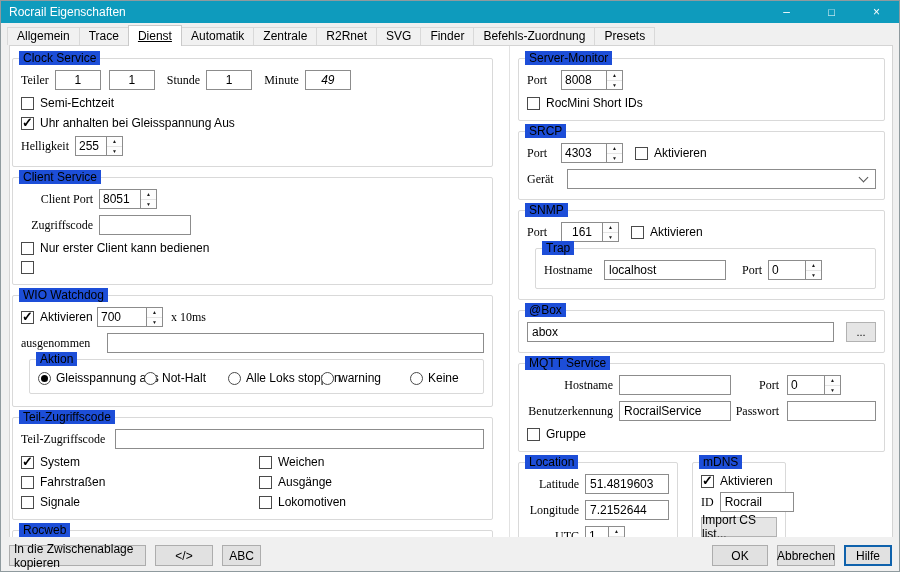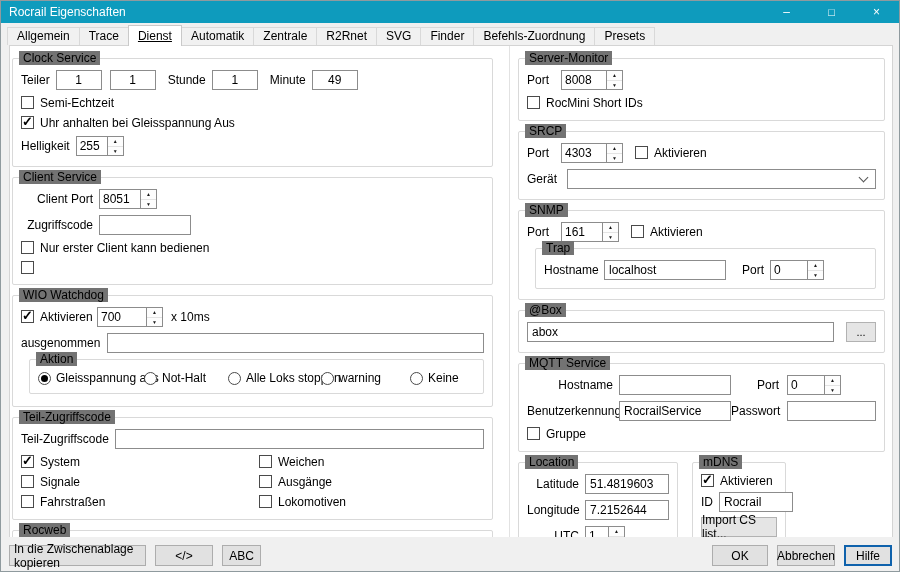--- a/index.html
+++ b/index.html
@@ -20,38 +20,38 @@
   .tab + .tab { margin-left:-1px; }
   .tab.active { height:21px; line-height:20px; background:#fff; position:relative; z-index:3; margin-bottom:-1px; border-color:#c9c9c9;text-decoration:underline; }
 
   
   .page { position:absolute; left:8px; top:44px; width:884px; height:494px; background:#fff; border:1px solid #d4d4d4; overflow:hidden; }
   .colL { position:absolute; left:2px; top:12px; width:481px; }
   .colR { position:absolute; left:499px; top:0; width:384px; height:100%; border-left:1px solid #e2e2e2; padding:12px 8px 0 8px; }
 
   
   .grp { position:relative; border:1px solid #d9d9d9; border-radius:2px; background:#fff; padding:11px 8px 4px 8px; margin-bottom:10px; }
-  .gt { position:absolute; top:-8px; left:6px; background:#737373; padding:0 4px; white-space:nowrap; }
+  .gt { position:absolute; top:-8px; left:6px; background:#1d4ed8; padding:0 4px; white-space:nowrap; }
   .sub { margin:2px 0 8px 8px; padding:11px 8px 6px 8px; }
 
   .row { display:flex; align-items:center; margin-bottom:6px; }
-  .lab { margin-right:6px; white-space:nowrap; }
+  .lab { margin-right:6px; white-space:nowrap;font-family:Liberation Serif, serif; }
   .lab.r { text-align:right; }
 
   .txt { height:20px; border:1px solid #8c8c8c; background:#fff; font-family:"Liberation Sans",sans-serif; font-size:12px; padding:0 4px; color:#000; }
   .ctr { text-align:center; }
   .grow { flex:1; min-width:0; }
 
   .spin { display:inline-flex; height:20px; border:1px solid #8c8c8c; background:#fff; }
   .spin input { border:none; outline:none; height:18px; font-family:Liberation Sans, sans-serif; font-size:12px; padding:0 3px; }
   .sbtns { display:flex; flex-direction:column; width:16px; border-left:1px solid #8c8c8c; background:#fdfdfd; }
   .sb { flex:1; display:flex; align-items:center; justify-content:center; font-size:5px; color:#1a1a1a; }
   .sb:first-child { border-bottom:1px solid #e3e3e3; }
 
-  .cbw { display:flex; align-items:flex-start; margin-bottom:6px; white-space:nowrap; }
+  .cbw { display:flex; align-items:center; margin-bottom:6px; white-space:nowrap; }
   .cb { width:13px; height:13px; border:1px solid #4a4a4a; background:#fff; margin-right:6px; position:relative; flex:none; }
   .cb.on::after { content:"✓"; position:absolute; left:0; top:-3px; font-size:13px; font-weight:700; color:#000; }
 
   .rbw { display:flex; align-items:center; white-space:nowrap; }
   .rb { width:13px; height:13px; border:1px solid #4a4a4a; border-radius:50%; background:#fff; margin-right:5px; position:relative; flex:none; }
   .rb.on::after { content:""; position:absolute; left:2px; top:2px; width:7px; height:7px; border-radius:50%; background:#000; }
 
   .combo { height:20px; border:1px solid #8c8c8c; background:#fff; display:flex; align-items:center; justify-content:flex-end; padding-right:8px; }
   .carr { width:7px; height:7px; border-right:1px solid #555; border-bottom:1px solid #555; transform:rotate(45deg); margin-top:-3px; }
 
@@ -106,21 +106,21 @@
 
       <div class="grp">
         <span class="gt">Clock Service</span>
         <div class="row">
           <span class="lab">Teiler</span>
           <input class="txt ctr" style="width: 46px;" value="1">
           <input class="txt ctr gap8" style="width: 46px;" value="1">
           <span class="lab gap12">Stunde</span>
           <input class="txt ctr" style="width: 46px;" value="1">
           <span class="lab gap12">Minute</span>
-          <input class="txt ctr" style="width: 46px;" value="49">
+          <input class="txt ctr" style="width: 46px; font-style: italic;" value="49">
         </div>
         <div class="cbw">
           <span class="cb"></span>
           <span>Semi-Echtzeit</span>
         </div>
         <div class="cbw">
           <span class="cb on"></span>
           <span>Uhr anhalten bei Gleisspannung Aus</span>
         </div>
         <div class="row">
@@ -214,25 +214,25 @@
           <input class="txt grow" value="" style="">
         </div>
         <div style="display:flex">
           <div style="width:238px">
             <div class="cbw">
               <span class="cb on"></span>
               <span>System</span>
             </div>
             <div class="cbw">
               <span class="cb"></span>
+              <span>Fahrstraßen</span>
+            </div>
+            <div class="cbw">
+              <span class="cb"></span>
               <span>Signale</span>
-            </div>
-            <div class="cbw">
-              <span class="cb"></span>
-              <span>Fahrstraßen</span>
             </div>
           </div>
           <div>
             <div class="cbw">
               <span class="cb"></span>
               <span>Weichen</span>
             </div>
             <div class="cbw">
               <span class="cb"></span>
               <span>Ausgänge</span>
@@ -294,21 +294,21 @@
             <span class="carr"></span>
           </span>
         </div>
       </div>
 
       <div class="grp">
         <span class="gt">SNMP</span>
         <div class="row">
           <span class="lab" style="width:28px">Port</span>
           <span class="spin">
-            <input style="width: 40px;" value="161">
+            <input style="width: 40px; text-align: center;" value="161">
             <span class="sbtns">
               <span class="sb">▲</span>
               <span class="sb">▼</span>
             </span>
           </span>
           <span class="cbw gap12" style="margin-bottom:0">
             <span class="cb"></span>
             <span>Aktivieren</span>
           </span>
         </div>

